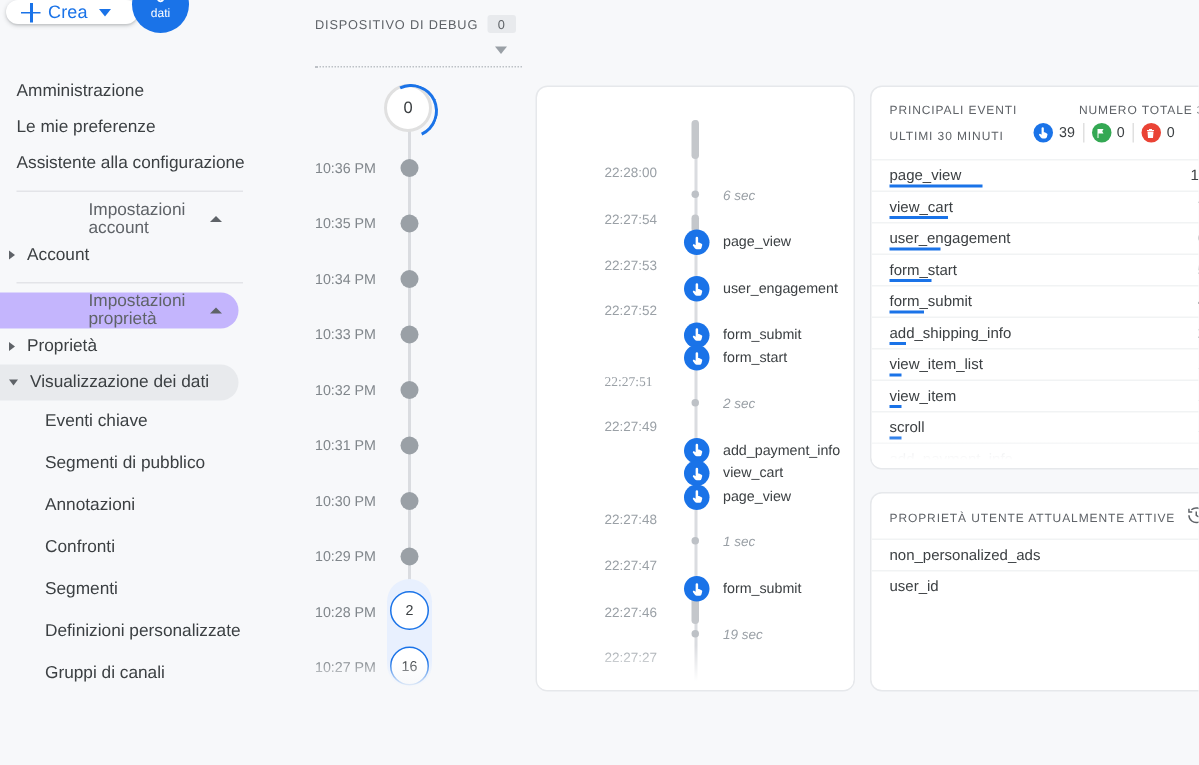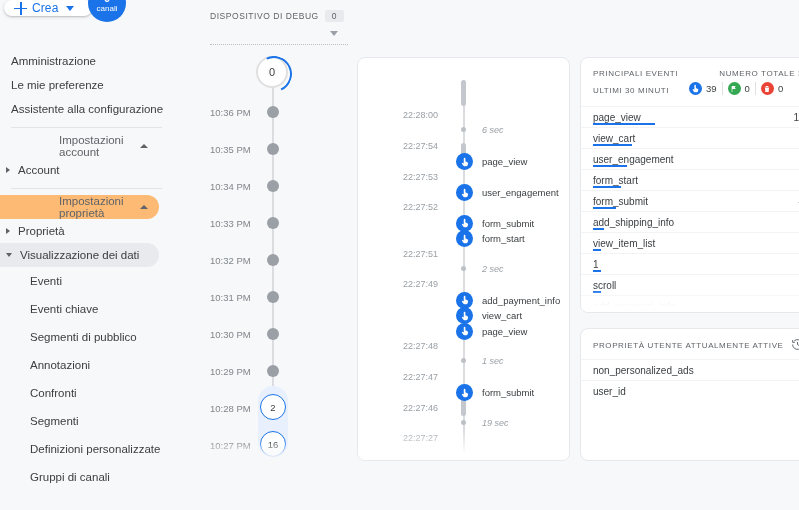--- a/index.html
+++ b/index.html
@@ -50,21 +50,21 @@
     cursor: pointer;
   }
   .nav-gap { height: 9px; }
   .nav-divider { height: 1px; background: #e3e4e8; margin: 6px 8px 6px 11px; }
 
   .nav-section {
     height: 24px; display: flex; align-items: center;
     padding: 0 11px 0 11px; font-size: 11.5px; color: #5f6368;
     cursor: pointer; border-radius: 0 12px 12px 0; width: 159px;
   }
-  .nav-section.active { background: #fdba74; }
+  .nav-section.active { background: #c4b5fd; }
   .nav-section .sec-label { flex: 1; margin-left: 48px; }
   .chev-up {
     width: 0; height: 0; border-left: 4px solid transparent;
     border-right: 4px solid transparent; border-bottom: 4.5px solid #5f6368;
   }
 
   .nav-item {
     height: 24px; display: flex; align-items: center;
     padding-left: 6px; font-size: 11.5px; color: #3c4043;
     cursor: pointer; border-radius: 0 12px 12px 0; width: 159px;
@@ -337,23 +337,20 @@
     <div class="nav-item">
       <span class="tri-r"></span>
       <span>Proprietà</span>
     </div>
     <div class="nav-item active">
       <span class="tri-d"></span>
       <span>Visualizzazione dei dati</span>
     </div>
 
     <div class="nav-sub">
-      <span>Eventi</span>
-    </div>
-    <div class="nav-sub">
       <span>Eventi chiave</span>
     </div>
     <div class="nav-sub">
       <span>Segmenti di pubblico</span>
     </div>
     <div class="nav-sub">
       <span>Annotazioni</span>
     </div>
     <div class="nav-sub">
       <span>Confronti</span>
@@ -425,21 +422,21 @@
       <div class="tl-row" style="top: 440px;">
         <span class="tl-time">10:27 PM</span>
         <span class="tl-circle">16</span>
       </div>
     </div>
   <div id="tl-fade"></div>
 </div>
 
 <div id="stream-badge">
   <span class="n">0</span>
-  <span class="t">canali</span>
+  <span class="t">dati</span>
 </div>
 
 <div id="stream-panel">
   <div id="stream-line"></div>
   <div class="sv-seg" style="top:22px;height:26px;"></div>
   <div class="sv-seg" style="top:85px;height:12px;"></div>
   <div class="sv-seg" style="top:330px;height:28px;"></div>
   <div id="stream-rows">
       <div class="ev-row" style="top: 50px;">
         <span class="ev-time">22:28:00</span>
@@ -482,21 +479,21 @@
         <span class="ev-name">form_submit</span>
       </div>
       <div class="ev-row" style="top: 173.2px;">
         <span class="ev-icon">
           <svg width="10" height="10" viewBox="0 0 24 24" fill="#fff">
             <path d="M11 2a2 2 0 0 1 2 2v7h1.5l4 2.2a2 2 0 0 1 1 2.3l-1.2 4.5A3 3 0 0 1 15.4 22H11a4 4 0 0 1-3.2-1.6l-3-4a1.6 1.6 0 0 1 2.4-2.1L9 15.6V4a2 2 0 0 1 2-2z"></path>
           </svg>
         </span>
         <span class="ev-name">form_start</span>
       </div>
-      <div class="ev-row" style="top: 188.6px;">
+      <div class="ev-row" style="top: 188.6px; font-family: Liberation Serif, serif;">
         <span class="ev-time">22:27:51</span>
       </div>
       <div class="ev-row" style="top: 204px;">
         <span class="ev-tick"></span>
         <span class="ev-gap">2 sec</span>
       </div>
       <div class="ev-row" style="top: 219.4px;">
         <span class="ev-time">22:27:49</span>
       </div>
       <div class="ev-row" style="top: 234.8px;">
@@ -619,20 +616,21 @@
         <span class="nm">add_shipping_info</span>
         <span class="vl">2</span>
         <span class="bar" style="width: 11.2727px;"></span>
       </div>
       <div class="ev-item">
         <span class="nm">view_item_list</span>
         <span class="vl">1</span>
         <span class="bar" style="width: 8px;"></span>
       </div>
       <div class="ev-item">
+        <span class="nm">view_item</span>
         <span class="vl">1</span>
         <span class="bar" style="width: 8px;"></span>
       </div>
       <div class="ev-item">
         <span class="nm">scroll</span>
         <span class="vl">1</span>
         <span class="bar" style="width: 8px;"></span>
       </div>
       <div class="ev-item faded">
         <span class="nm">add_payment_info</span>

